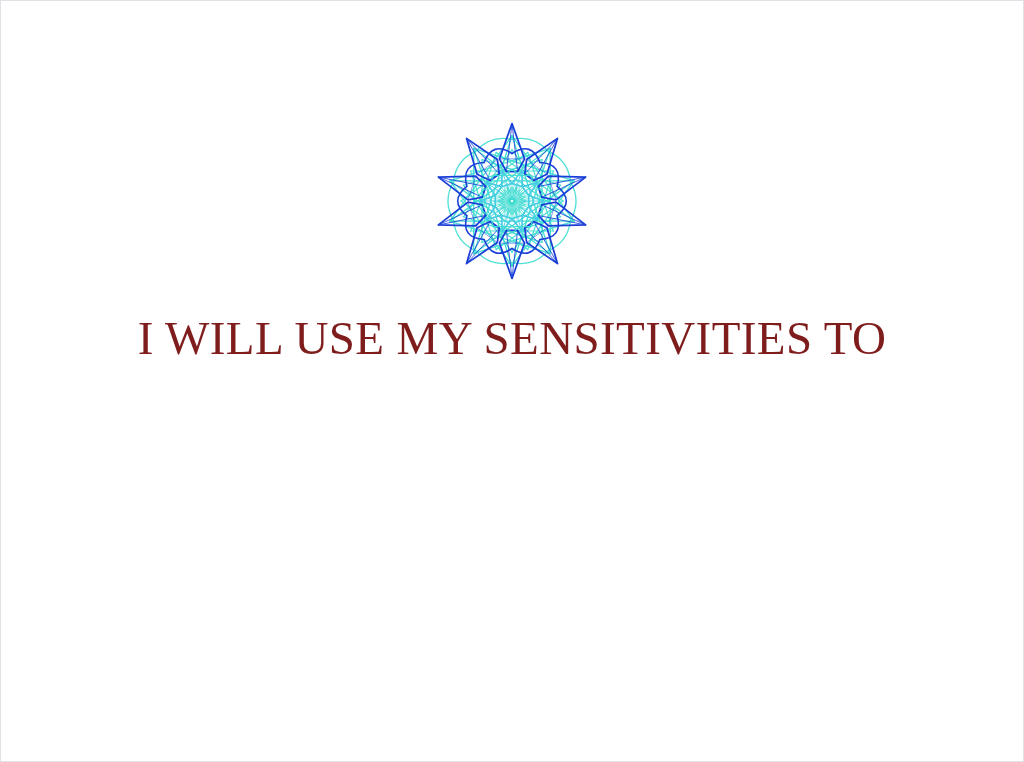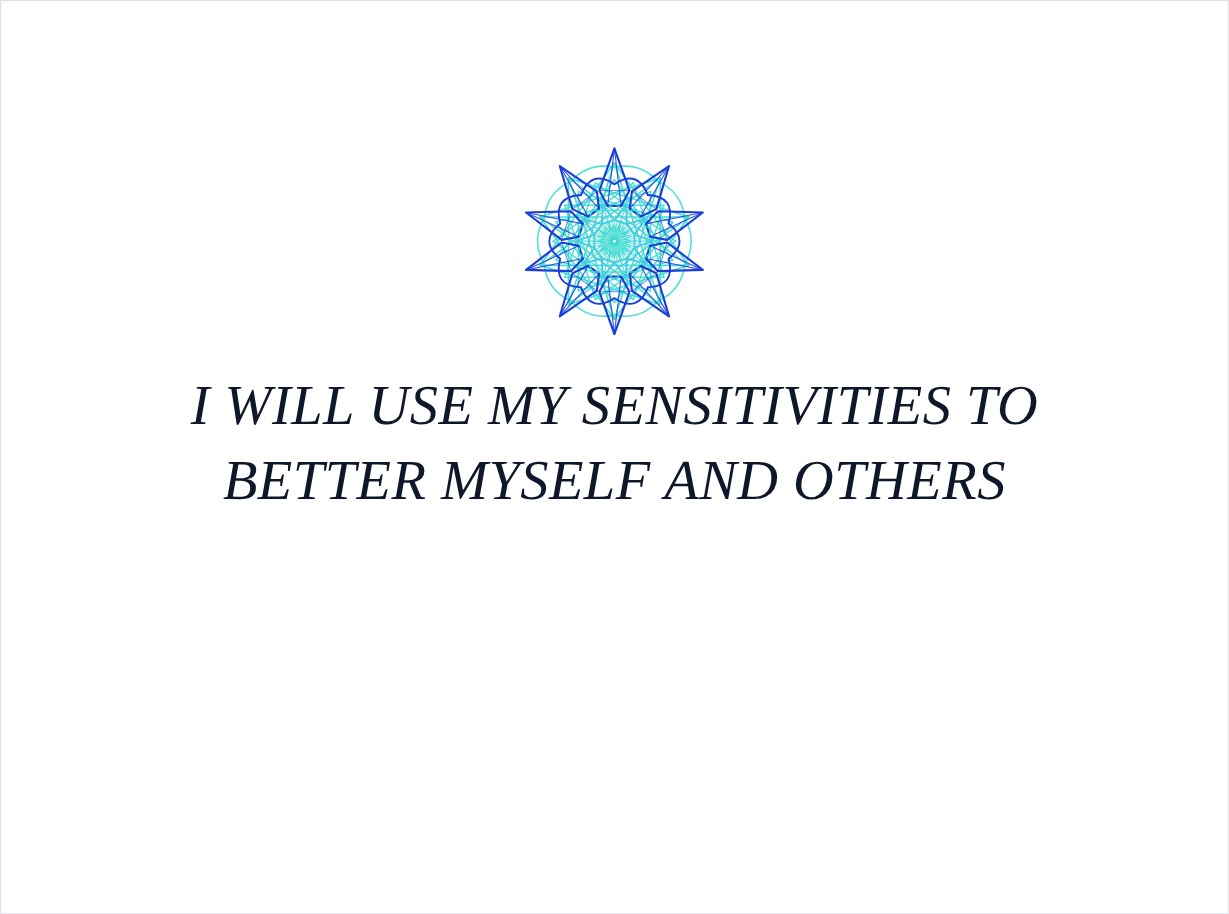--- a/index.html
+++ b/index.html
@@ -51,23 +51,22 @@
     padding: 0 40px;
     box-sizing: border-box;
   }
   .quote-line {
     display: block;
     font-family: "Liberation Serif", serif;
     font-weight: 400;
     font-size: 47px;
     line-height: 63px;
     letter-spacing: 0.4px;
-    color: #0f172a;
+    color: #7f1d1d;
     white-space: nowrap;
-    font-style: italic;
   }
 </style>
 </head>
 <body>
 
 <div class="card">
 
   <div class="mandala-wrap">
     <svg class="mandala" viewBox="0 0 200 200" xmlns="http://www.w3.org/2000/svg">
       <g id="mandala-root" fill="none" stroke-linecap="round" stroke-linejoin="round">
@@ -269,16 +268,15 @@
           <path d="M91.98,95.91 Q81.39,86.48 93.64,93.64" stroke="#3ddbd0" stroke-width="1.1" fill="none" stroke-opacity="0.95"></path>
           <path d="M93.64,93.64 Q86.48,81.39 95.91,91.98" stroke="#3ddbd0" stroke-width="1.1" fill="none" stroke-opacity="0.95"></path>
           <path d="M95.91,91.98 Q92.89,78.13 98.59,91.11" stroke="#3ddbd0" stroke-width="1.1" fill="none" stroke-opacity="0.95"></path>
           <circle cx="100" cy="100" r="3.2" stroke="#3ddbd0" stroke-width="1.2" fill="none"></circle>
         </g>
     </svg>
   </div>
 
   <div class="quote">
     <span class="quote-line">I WILL USE MY SENSITIVITIES TO</span>
-    <span class="quote-line">BETTER MYSELF AND OTHERS</span>
   </div>
 
 </div>
 
 </body></html>

